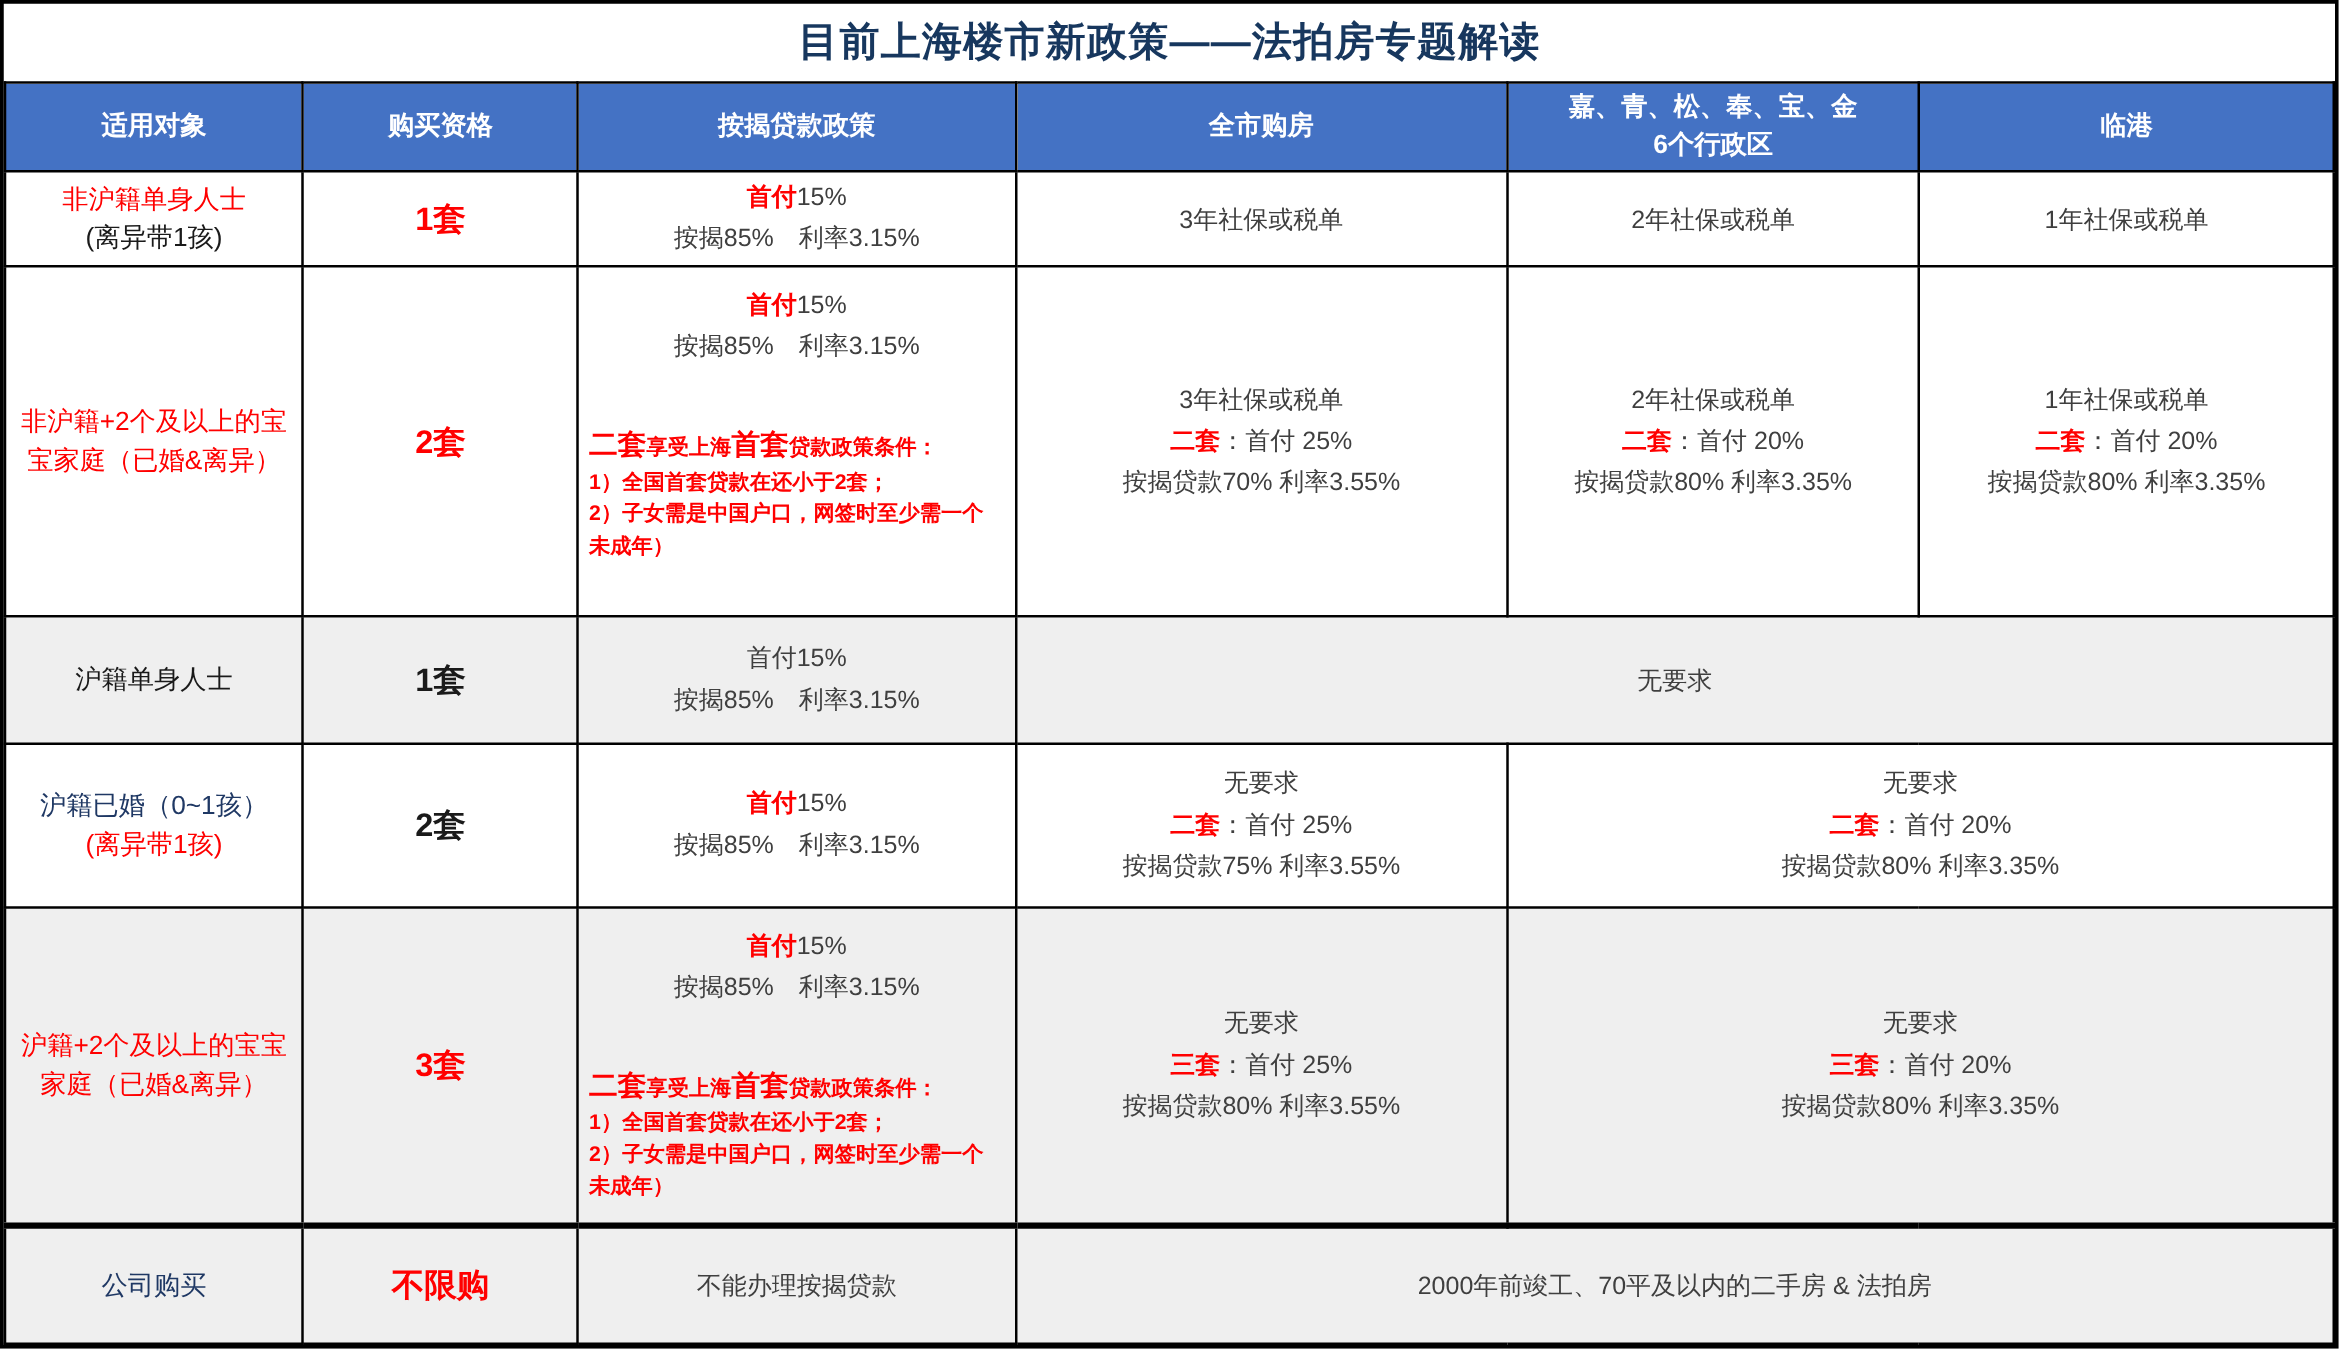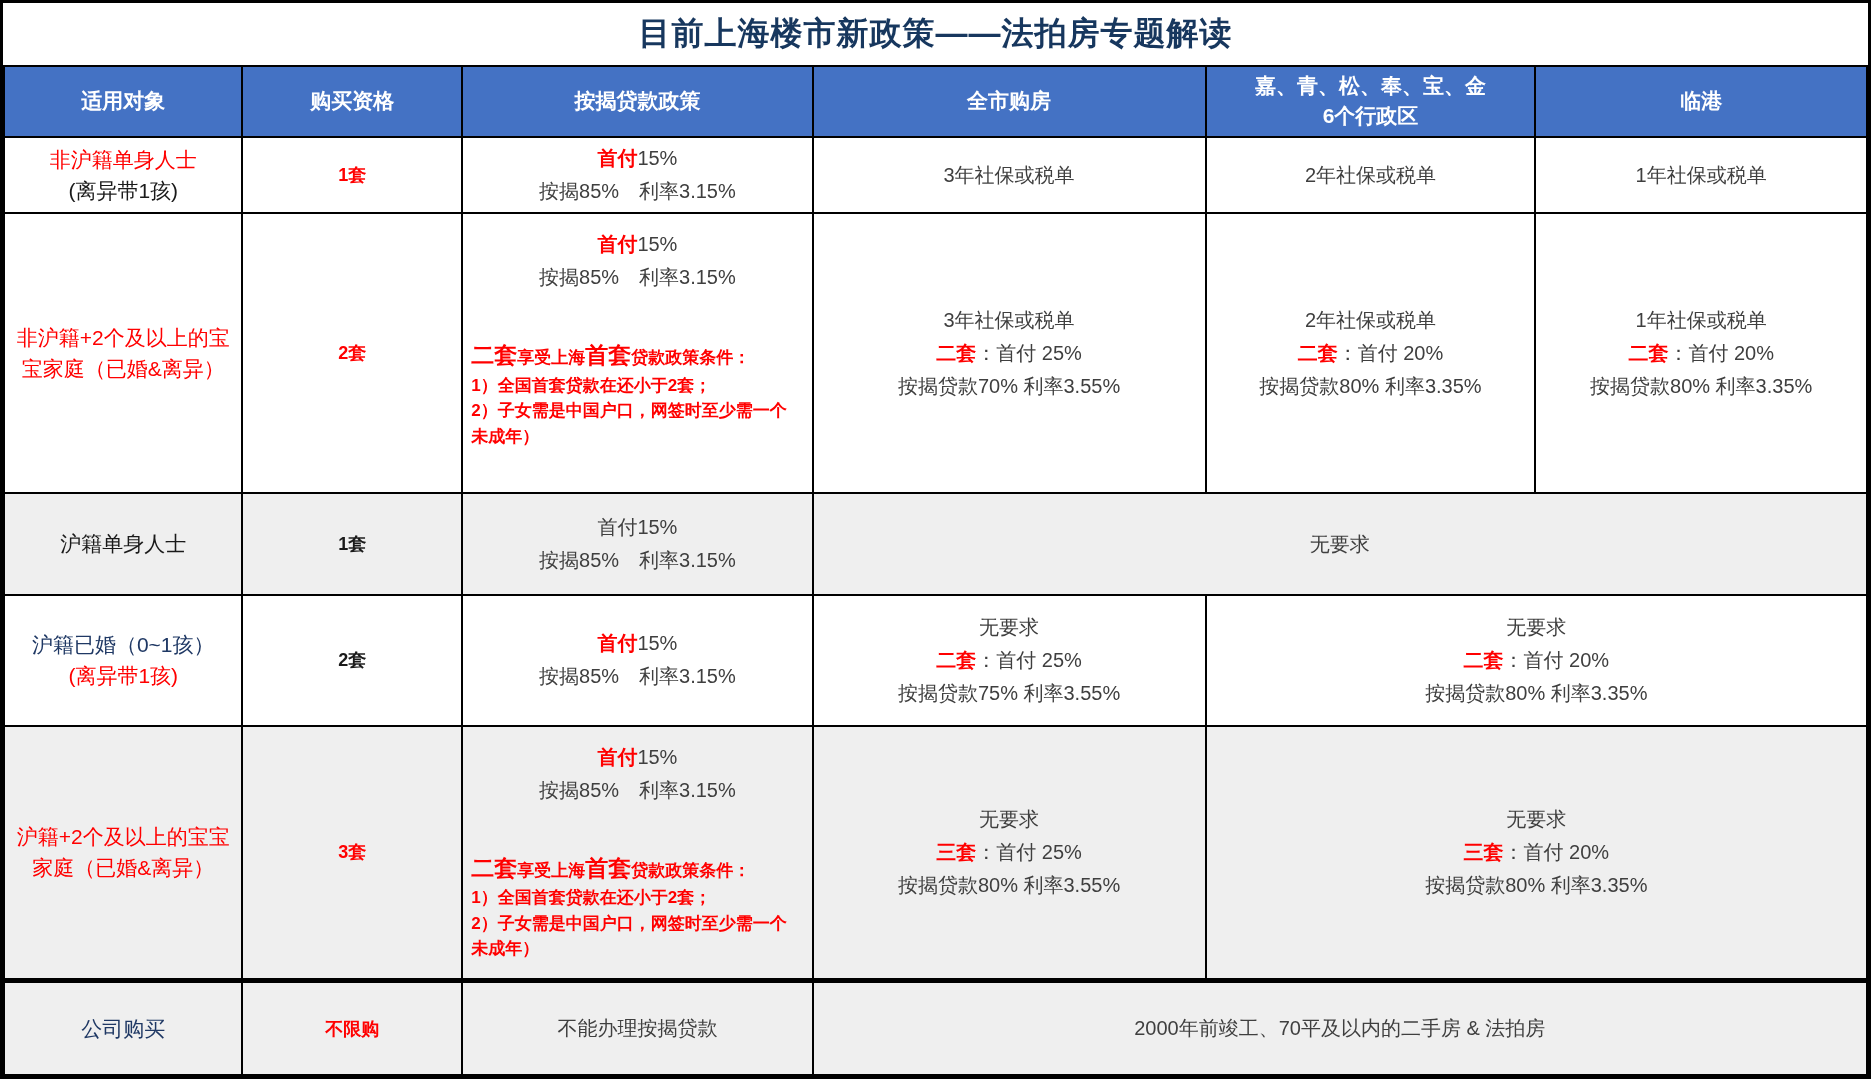--- a/index.html
+++ b/index.html
@@ -14,21 +14,21 @@
   tr.h-hdr{height:56px;} tr.h-r1{height:69px;} tr.h-r2{height:72px;} tr.h-r3{height:264px;}
   tr.h-r4{height:96px;} tr.h-r5{height:123px;} tr.h-r6{height:230px;} tr.h-r7{height:89px;}
   .stripe td{background:#EFEFEF;}
   .white td{background:#FFFFFF;}
   .thick-top td{border-top:5px solid #000;}
   .b{font-weight:bold;}
   .red{color:#FF0000;}
   .navy{color:#1F3864;}
   .blk{color:#1a1a1a;}
   .name-cell{font-weight:normal;font-size:21px;line-height:1.5;padding:0 6px;}
-  .qual-cell{font-size:18px;}
+  .qual-cell{font-size:26px;}
   .line{line-height:1.65;}
   .loan-top{vertical-align:top;padding-top:14px;}
   .cond{margin-top:44px;text-align:left;color:#FF0000;font-weight:bold;font-size:17px;line-height:1.5;padding:0 4px;}
   .cond .big{font-size:23px;}
 </style>
 </head>
 <body>
 
 <div class="frame">
 

